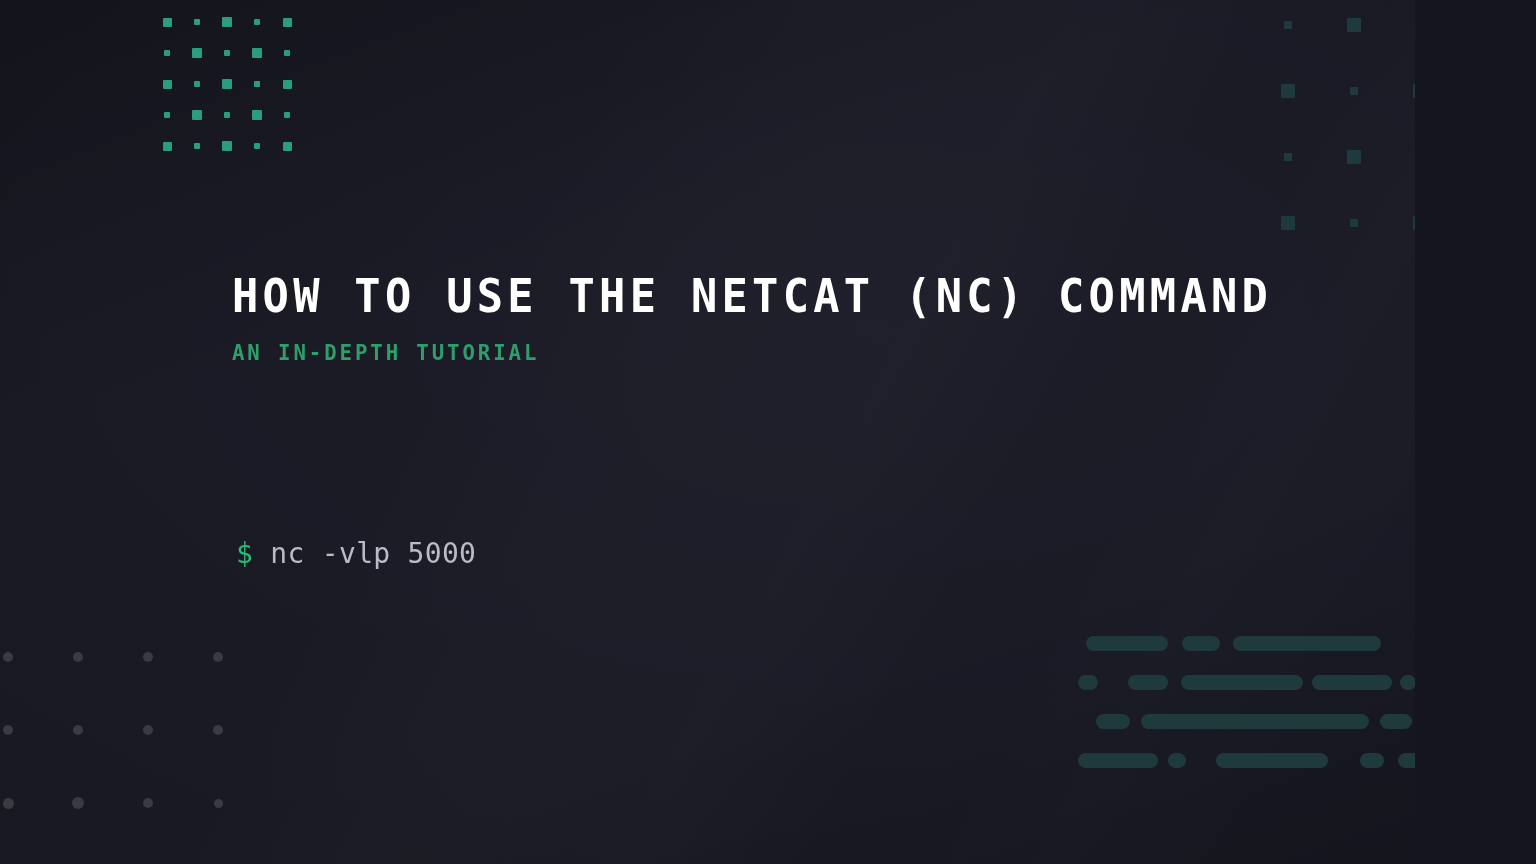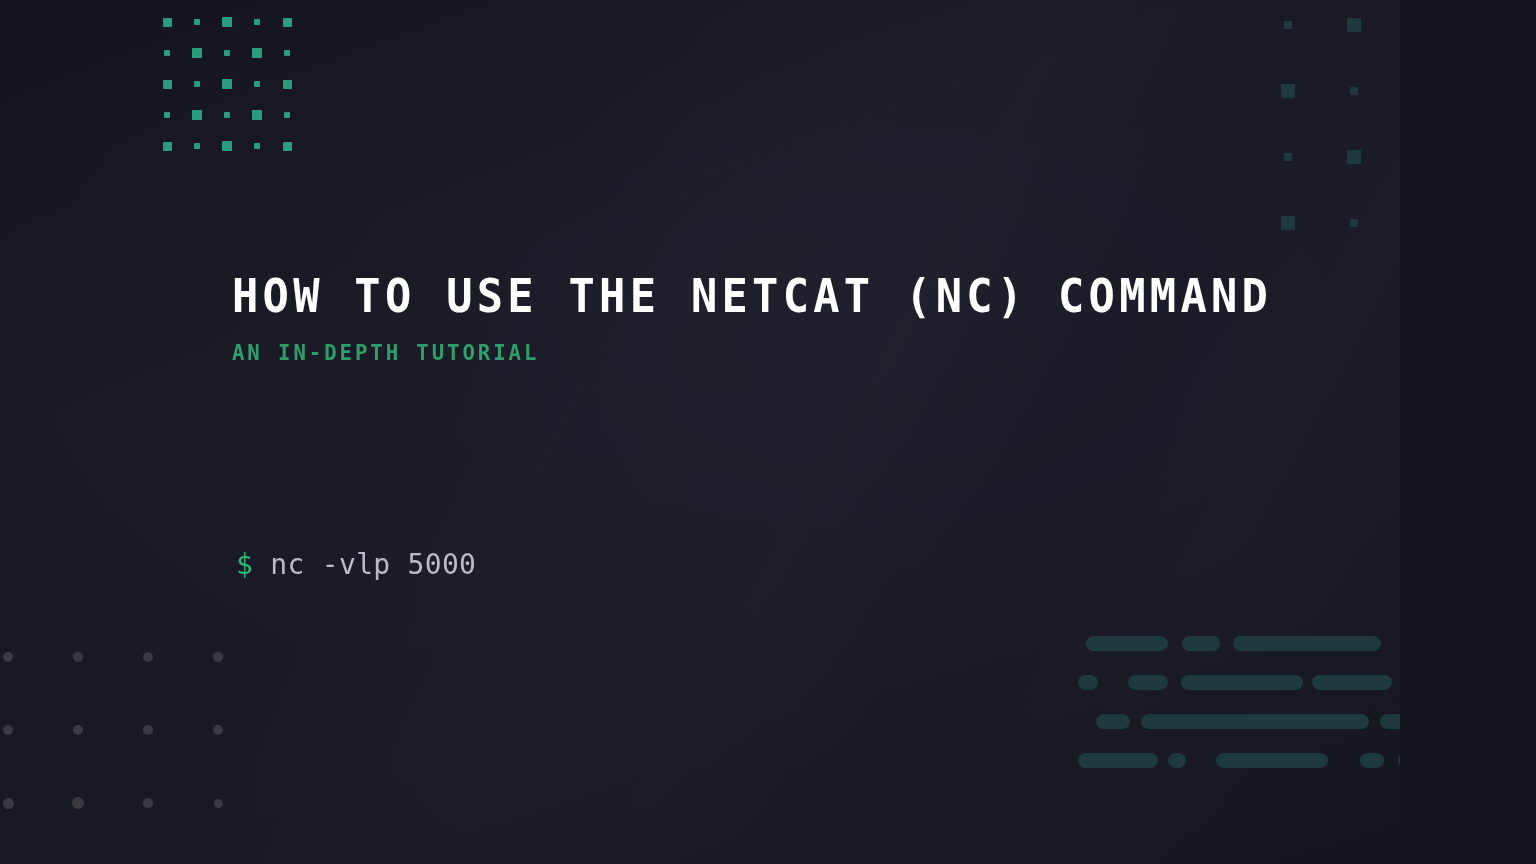--- a/index.html
+++ b/index.html
@@ -9,20 +9,21 @@
     background: #15151f;
   }
 
   #stage {
     position: relative;
     width: 1400px;
     height: 864px;
     overflow: hidden;
     background: #1a1a25;
     font-family: "DejaVu Sans Mono", "Liberation Mono", monospace;
+    padding-left: 15px;
     -webkit-font-smoothing: antialiased;
   }
 
   
   .bg-base {
     position: absolute;
     inset: 0;
     background: radial-gradient(ellipse 140% 120% at 62% 38%, #1d1d29 0%, #1a1a25 45%, #16161f 100%);
   }
   .bg-diag {
@@ -121,21 +122,21 @@
     position: absolute;
     left: 236px;
     top: 448px;
     color: #b9bcc6;
     font-family: "DejaVu Sans Mono", "Liberation Mono", monospace;
     font-size: 28px;
     line-height: 42.5px;
     letter-spacing: 0.3px;
     white-space: pre;
   }
-  .terminal .cmd-line { color: #b9bcc6; margin-top: 11px; }
+  .terminal .cmd-line { color: #b9bcc6; }
   .terminal .prompt { color: #2cb978; }
   .terminal .spacer { display: block; height: 42px; }
   .terminal .out-line { color: #b5b8c2; display: block; }
 </style>
 </head>
 <body>
 
 <div id="stage">
 
   <div class="bg-base"></div>

